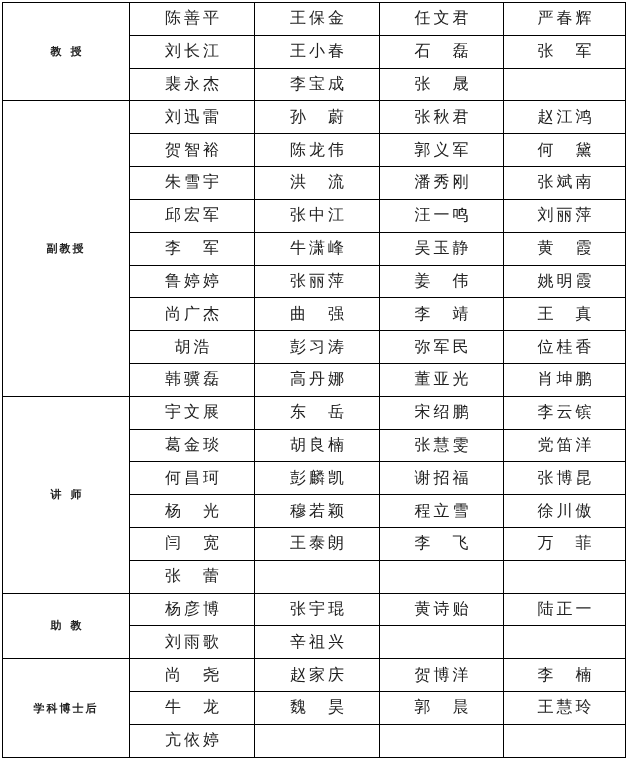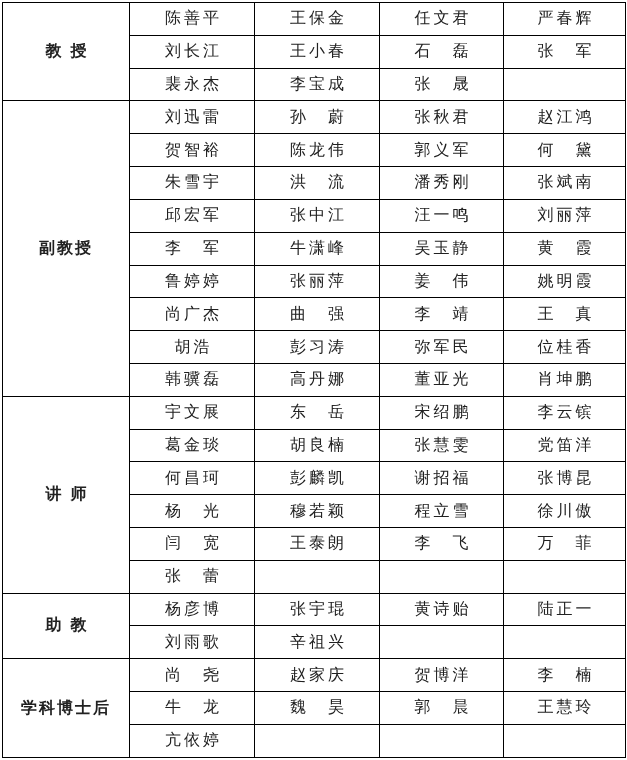--- a/index.html
+++ b/index.html
@@ -29,21 +29,21 @@
   table.faculty td{
     border:1px solid var(--border);
     text-align:center;
     vertical-align:middle;
     padding:0;
     overflow:hidden;
     color:var(--text);
   }
   th.category{
     font-weight:bold;
-    font-size:16px;
+    font-size:11px;
     letter-spacing:2px;
   }
   th.category.two{
     letter-spacing:9px;
     text-indent:9px;
   }
   td.name{
     font-size:16px;
     letter-spacing:3px;
     text-indent:3px;

